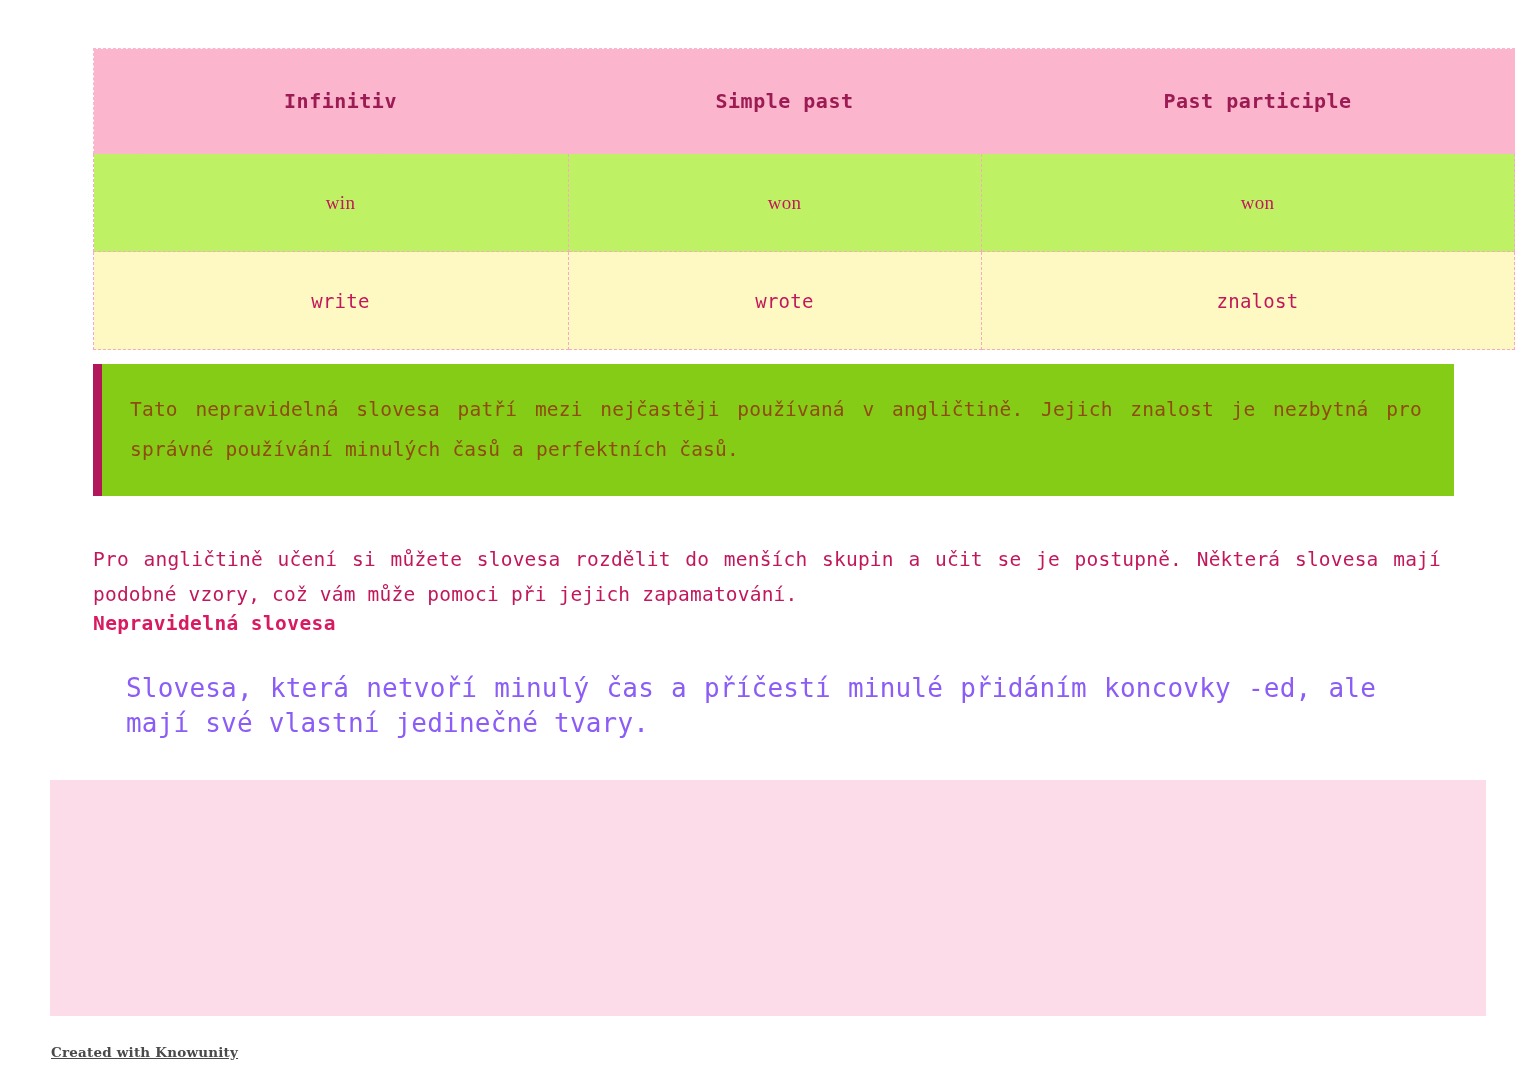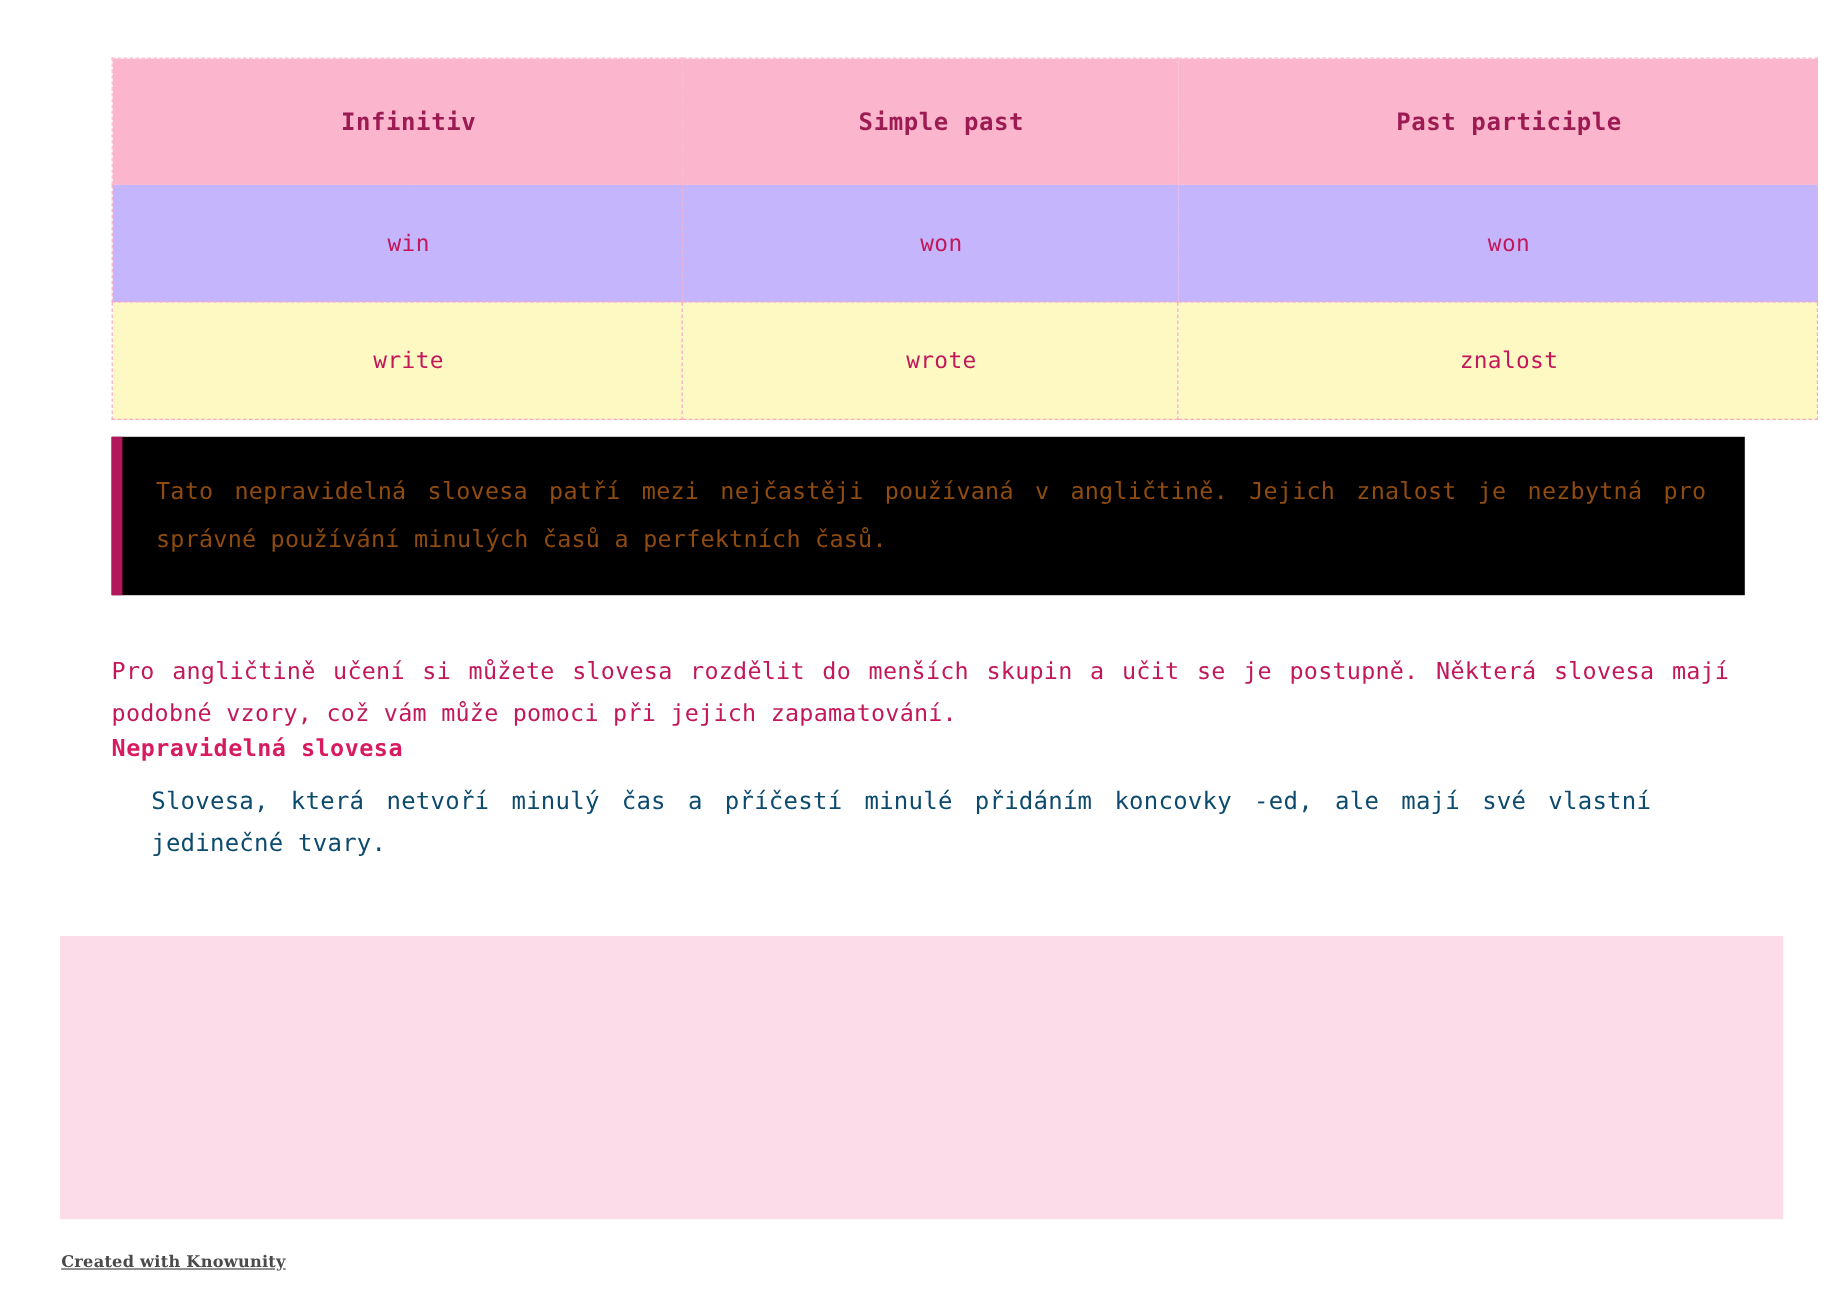--- a/index.html
+++ b/index.html
@@ -50,38 +50,39 @@
   }
   .verb-table tbody td {
     height: 97px;
     font-size: 19px;
     font-weight: normal;
     color: #c2185b;
     padding-left: 19px;
     letter-spacing: 0.3px;
   }
   .verb-table tbody tr.row-even td {
-    background: #c4b5fd;
+    background: #bef264;
+    font-family: Liberation Serif, serif;
   }
   .verb-table tbody tr.row-odd td {
     background: #fef9c3;
   }
   .col-1 { width: 455px; }
   .col-2 { width: 393px; }
   .col-3 { width: 513px; }
 
   
   .callout {
     position: absolute;
     left: 93px;
     top: 364px;
     width: 1361px;
     height: 132px;
     box-sizing: border-box;
-    background: #000000;
+    background: #84cc16;
     border-left: 9px solid #b2175c;
     display: flex;
     align-items: center;
   }
   .callout-text {
     padding: 0 32px 0 28px;
     font-size: 19.5px;
     line-height: 40px;
     color: #8f4b10;
     text-align: justify;
@@ -109,25 +110,25 @@
     font-size: 19.5px;
     font-weight: bold;
     color: #d81b60;
     letter-spacing: 0.4px;
   }
 
   
   .definition {
     position: absolute;
     left: 126px;
-    top: 650px;
+    top: 671px;
     width: 1250px;
-    font-size: 20px;
+    font-size: 26px;
     line-height: 35px;
-    color: #0c4a6e;
+    color: #8b5cf6;
     text-align: justify;
     letter-spacing: 0.2px;
   }
 
   
   .image-panel {
     position: absolute;
     left: 50px;
     top: 780px;
     width: 1436px;

